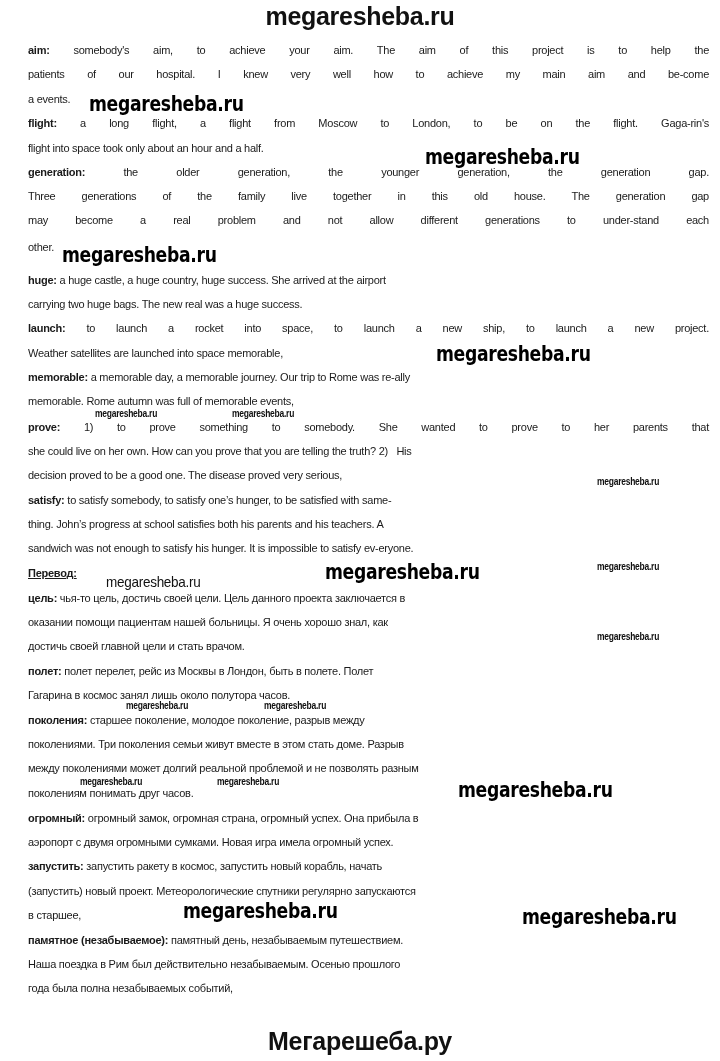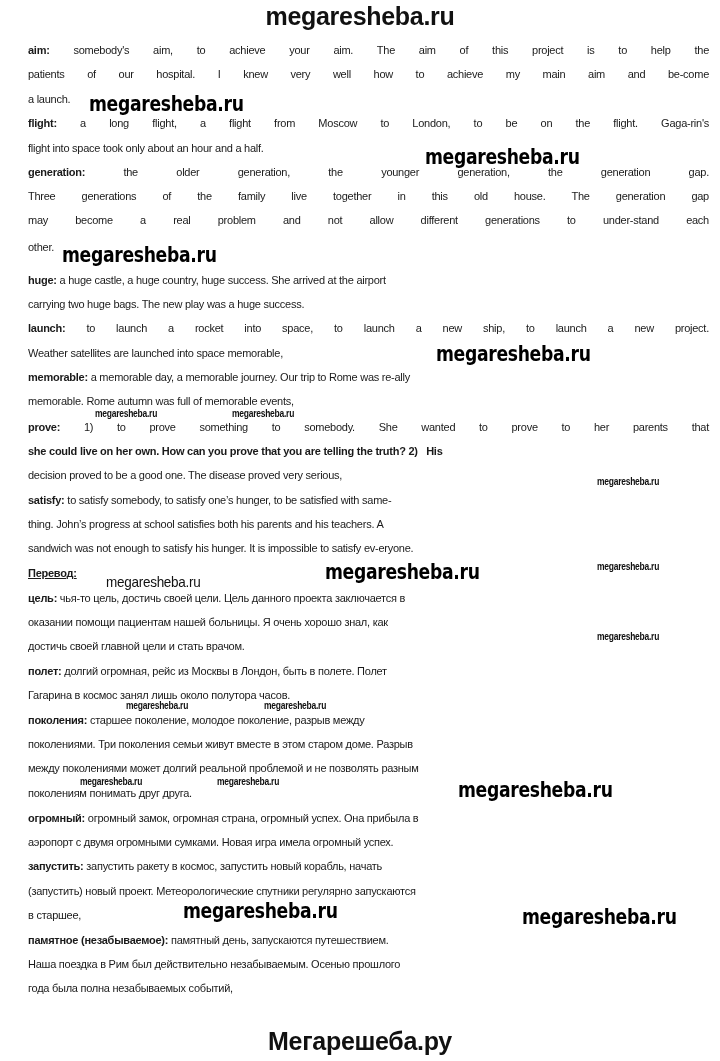--- a/index.html
+++ b/index.html
@@ -16,71 +16,71 @@
 </style>
 </head>
 <body>
 
 <div class="header">megaresheba.ru</div>
 
 <div>
 
   <div class="line just" style="top:40px"><span class="term">aim:</span> <span>somebody's aim, to achieve your aim. The aim of this project is to help the</span></div>
   <div class="line just" style="top:64px">patients of our hospital. I knew very well how to achieve my main aim and be-come</div>
-  <div class="line" style="top:89px">a launch.</div>
+  <div class="line" style="top:89px">a events.</div>
 
   <div class="line just" style="top:113px"><span class="term">flight:</span> <span>a long flight, a flight from Moscow to London, to be on the flight. Gaga-rin's</span></div>
   <div class="line" style="top:138px">flight into space took only about an hour and a half.</div>
 
   <div class="line just" style="top:162px"><span class="term">generation:</span> <span>the older generation, the younger generation, the generation gap.</span></div>
   <div class="line just" style="top:186px">Three generations of the family live together in this old house. The generation gap</div>
   <div class="line just" style="top:210px">may become a real problem and not allow different generations to under-stand each</div>
   <div class="line" style="top:237px">other.</div>
 
   <div class="line" style="top:270px"><span class="term">huge:</span> <span>a huge castle, a huge country, huge success. She arrived at the airport</span></div>
-  <div class="line" style="top:294px">carrying two huge bags. The new play was a huge success.</div>
+  <div class="line" style="top:294px">carrying two huge bags. The new real was a huge success.</div>
 
   <div class="line just" style="top:318px"><span class="term">launch:</span> <span>to launch a rocket into space, to launch a new ship, to launch a new project.</span></div>
   <div class="line" style="top:343px">Weather satellites are launched into space memorable,</div>
 
   <div class="line" style="top:367px"><span class="term">memorable:</span> <span>a memorable day, a memorable journey. Our trip to Rome was re-ally</span></div>
   <div class="line" style="top:391px">memorable. Rome autumn was full of memorable events,</div>
 
   <div class="line just" style="top:417px"><span class="term">prove:</span> <span>1) to prove something to somebody. She wanted to prove to her parents that</span></div>
-  <div class="line" style="top:441px; white-space:pre;font-weight:bold;">she could live on her own. How can you prove that you are telling the truth? 2)   His</div>
+  <div class="line" style="top:441px; white-space:pre;">she could live on her own. How can you prove that you are telling the truth? 2)   His</div>
   <div class="line" style="top:465px">decision proved to be a good one. The disease proved very serious,</div>
 
   <div class="line" style="top:490px"><span class="term">satisfy:</span> <span>to satisfy somebody, to satisfy one’s hunger, to be satisfied with same-</span></div>
   <div class="line" style="top:514px">thing. John’s progress at school satisfies both his parents and his teachers. A</div>
   <div class="line" style="top:538px">sandwich was not enough to satisfy his hunger. It is impossible to satisfy ev-eryone.</div>
 </div>
 
 <div class="line" style="top:563px"><span class="heading-ru">Перевод:</span></div>
 
 <div>
   <div class="line" style="top:588px"><span class="term">цель:</span> <span>чья-то цель, достичь своей цели. Цель данного проекта заключается в</span></div>
   <div class="line" style="top:612px">оказании помощи пациентам нашей больницы. Я очень хорошо знал, как</div>
   <div class="line" style="top:636px">достичь своей главной цели и стать врачом.</div>
 
-  <div class="line" style="top:661px"><span class="term">полет:</span> <span>долгий огромная, рейс из Москвы в Лондон, быть в полете. Полет</span></div>
+  <div class="line" style="top:661px"><span class="term">полет:</span> <span>полет перелет, рейс из Москвы в Лондон, быть в полете. Полет</span></div>
   <div class="line" style="top:685px">Гагарина в космос занял лишь около полутора часов.</div>
 
   <div class="line" style="top:710px"><span class="term">поколения:</span> <span>старшее поколение, молодое поколение, разрыв между</span></div>
-  <div class="line" style="top:734px">поколениями. Три поколения семьи живут вместе в этом старом доме. Разрыв</div>
+  <div class="line" style="top:734px">поколениями. Три поколения семьи живут вместе в этом стать доме. Разрыв</div>
   <div class="line" style="top:758px">между поколениями может долгий реальной проблемой и не позволять разным</div>
-  <div class="line" style="top:783px">поколениям понимать друг друга.</div>
+  <div class="line" style="top:783px">поколениям понимать друг часов.</div>
 
   <div class="line" style="top:808px"><span class="term">огромный:</span> <span>огромный замок, огромная страна, огромный успех. Она прибыла в</span></div>
   <div class="line" style="top:832px">аэропорт с двумя огромными сумками. Новая игра имела огромный успех.</div>
 
   <div class="line" style="top:856px"><span class="term">запустить:</span> <span>запустить ракету в космос, запустить новый корабль, начать</span></div>
   <div class="line" style="top:881px">(запустить) новый проект. Метеорологические спутники регулярно запускаются</div>
   <div class="line" style="top:905px">в старшее,</div>
 
-  <div class="line" style="top:930px"><span class="term">памятное (незабываемое):</span> <span>памятный день, запускаются путешествием.</span></div>
+  <div class="line" style="top:930px"><span class="term">памятное (незабываемое):</span> <span>памятный день, незабываемым путешествием.</span></div>
   <div class="line" style="top:954px">Наша поездка в Рим был действительно незабываемым. Осенью прошлого</div>
   <div class="line" style="top:978px">года была полна незабываемых событий,</div>
 </div>
 
 <div class="wm-big" style="top:92px; left:89px">megaresheba.ru</div>
 <div class="wm-big" style="top:145px; left:425px">megaresheba.ru</div>
 <div class="wm-big" style="top:243px; left:62px">megaresheba.ru</div>
 <div class="wm-big" style="top:342px; left:436px">megaresheba.ru</div>
 <div class="wm-small" style="top:408px; left:95px">megaresheba.ru</div>
 <div class="wm-small" style="top:408px; left:232px">megaresheba.ru</div>

